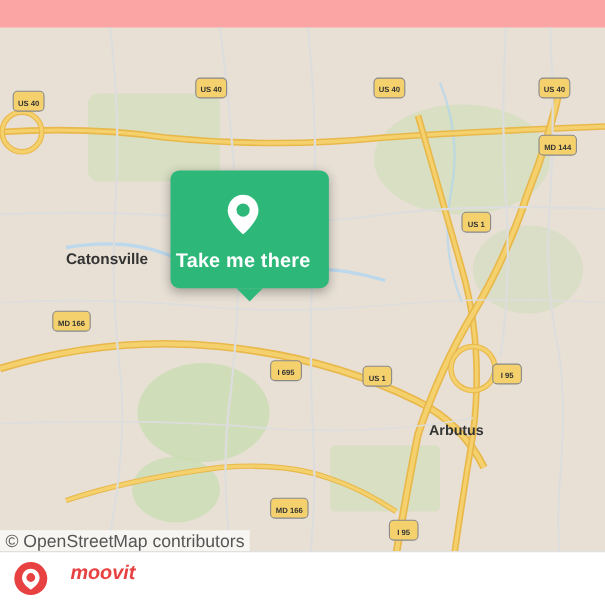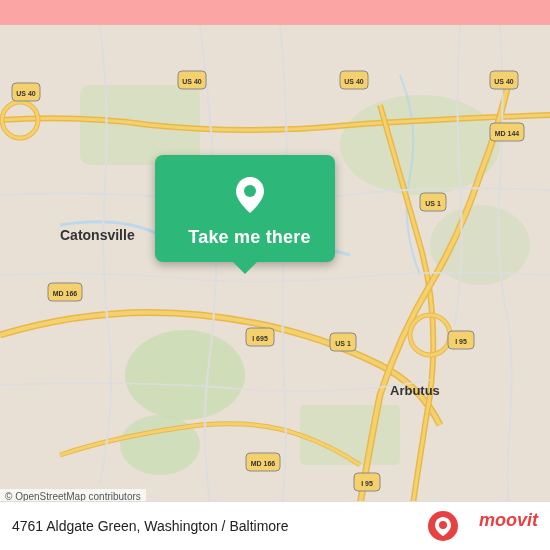--- a/index.html
+++ b/index.html
@@ -65,35 +65,35 @@
       color: #e84141;
       font-style: italic;
     }
 
     
     #attribution {
       position: absolute;
       bottom: 46px;
       left: 0;
       background: rgba(255,255,255,0.7);
-      font-size: 10px;
+      font-size: 16px;
       color: #555;
       padding: 2px 5px;
       z-index: 10;
     }
 
     
     #take-me-there-popup {
       position: absolute;
       top: 155px;
       left: 155px;
-      width: 180px;
+      width: 144px;
       background: #2db87a;
       border-radius: 8px;
-      padding: 18px 16px 14px 25px;
+      padding: 18px 16px 14px 4px;
       display: flex;
       flex-direction: column;
       align-items: center;
       z-index: 20;
       cursor: pointer;
       box-shadow: 0 3px 10px rgba(0,0,0,0.3);
     }
 
     #take-me-there-popup::after {
       content: '';
@@ -217,21 +217,20 @@
       <circle cx="22" cy="18" r="6" fill="#2db87a"></circle>
     </svg>
     <span class="take-me-label">Take me there</span>
   </div>
 
   <div id="attribution">
     <span>© OpenStreetMap contributors</span>
   </div>
 
   <div id="bottom-bar">
-    <span class="address-text">4761 Aldgate Green, Washington / Baltimore</span>
     <div id="moovit-logo">
 
       <svg class="moovit-icon" viewBox="0 0 32 32" xmlns="http://www.w3.org/2000/svg">
         <circle cx="16" cy="16" r="15" fill="#e84141"></circle>
         <path d="M16 7 C11.5 7 8 10.8 8 15.4 C8 21 16 26 16 26 C16 26 24 21 24 15.4 C24 10.8 20.5 7 16 7Z" fill="white"></path>
         <circle cx="16" cy="15" r="4" fill="#e84141"></circle>
       </svg>
       <span class="moovit-text">moovit</span>
     </div>
   </div>

